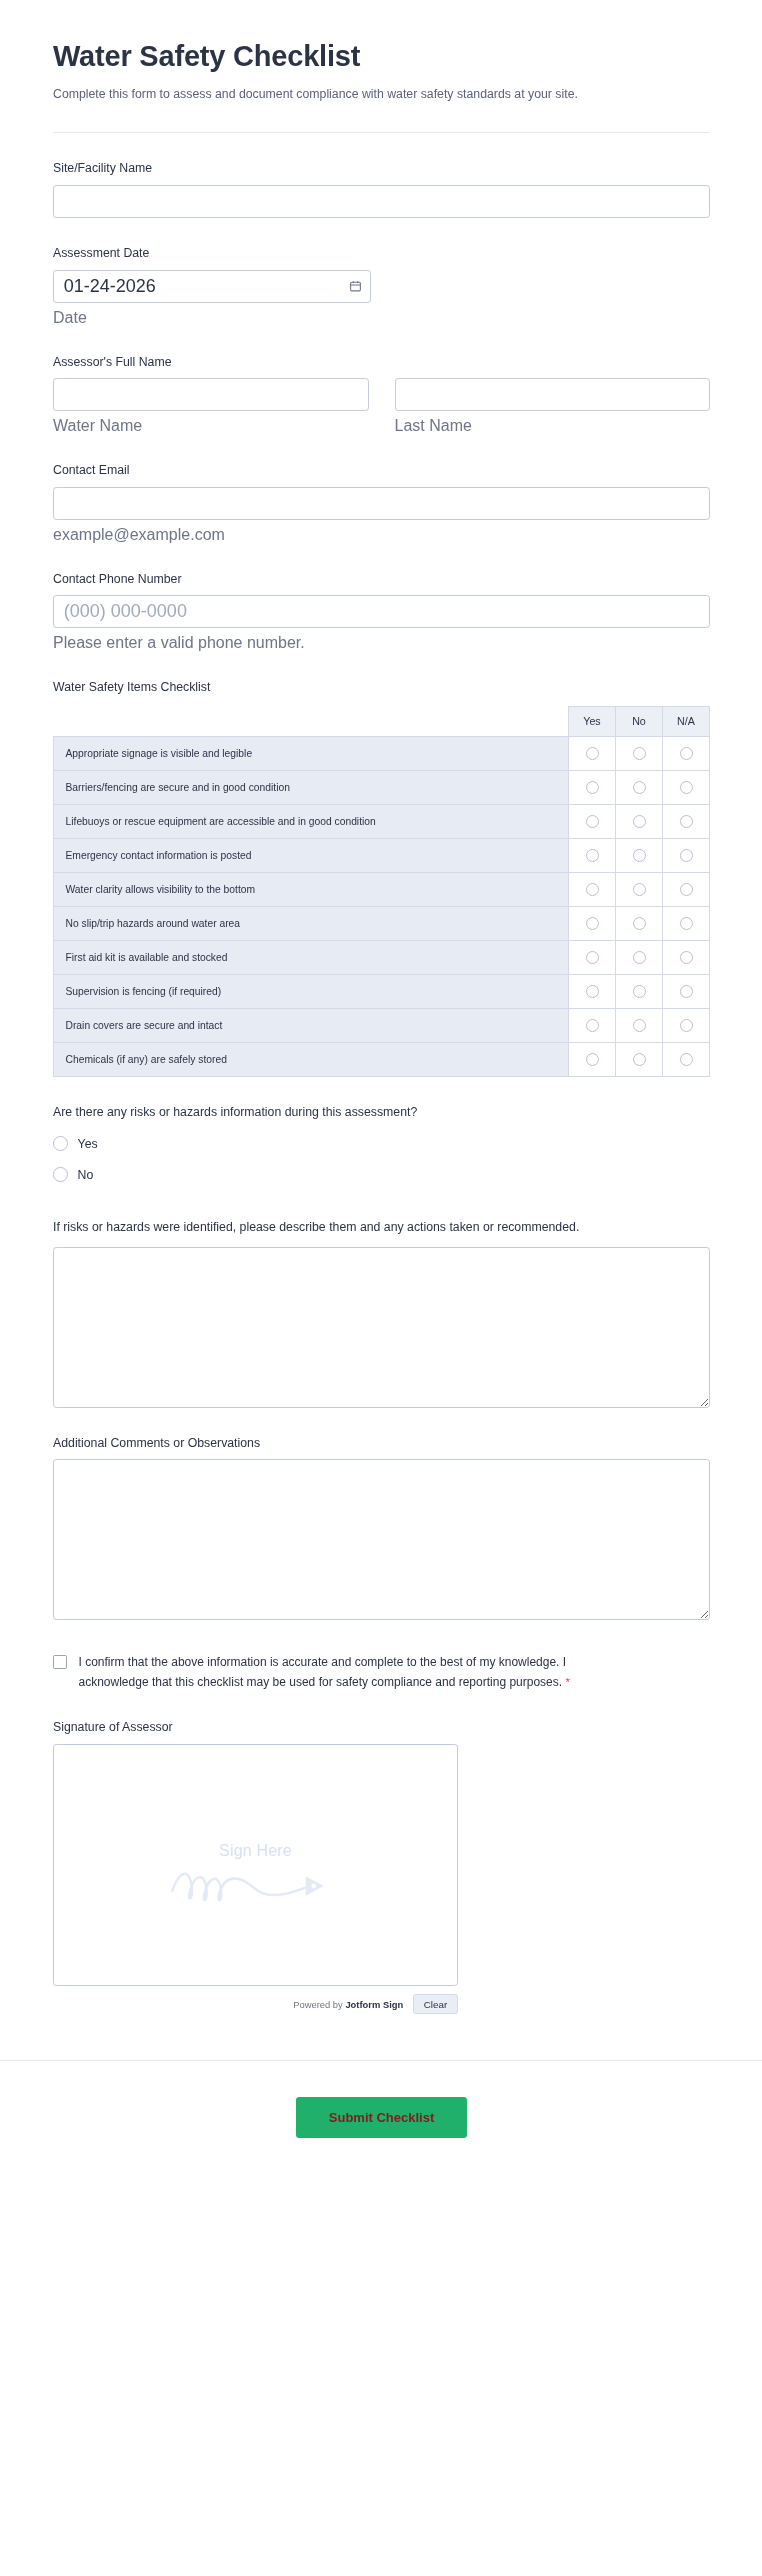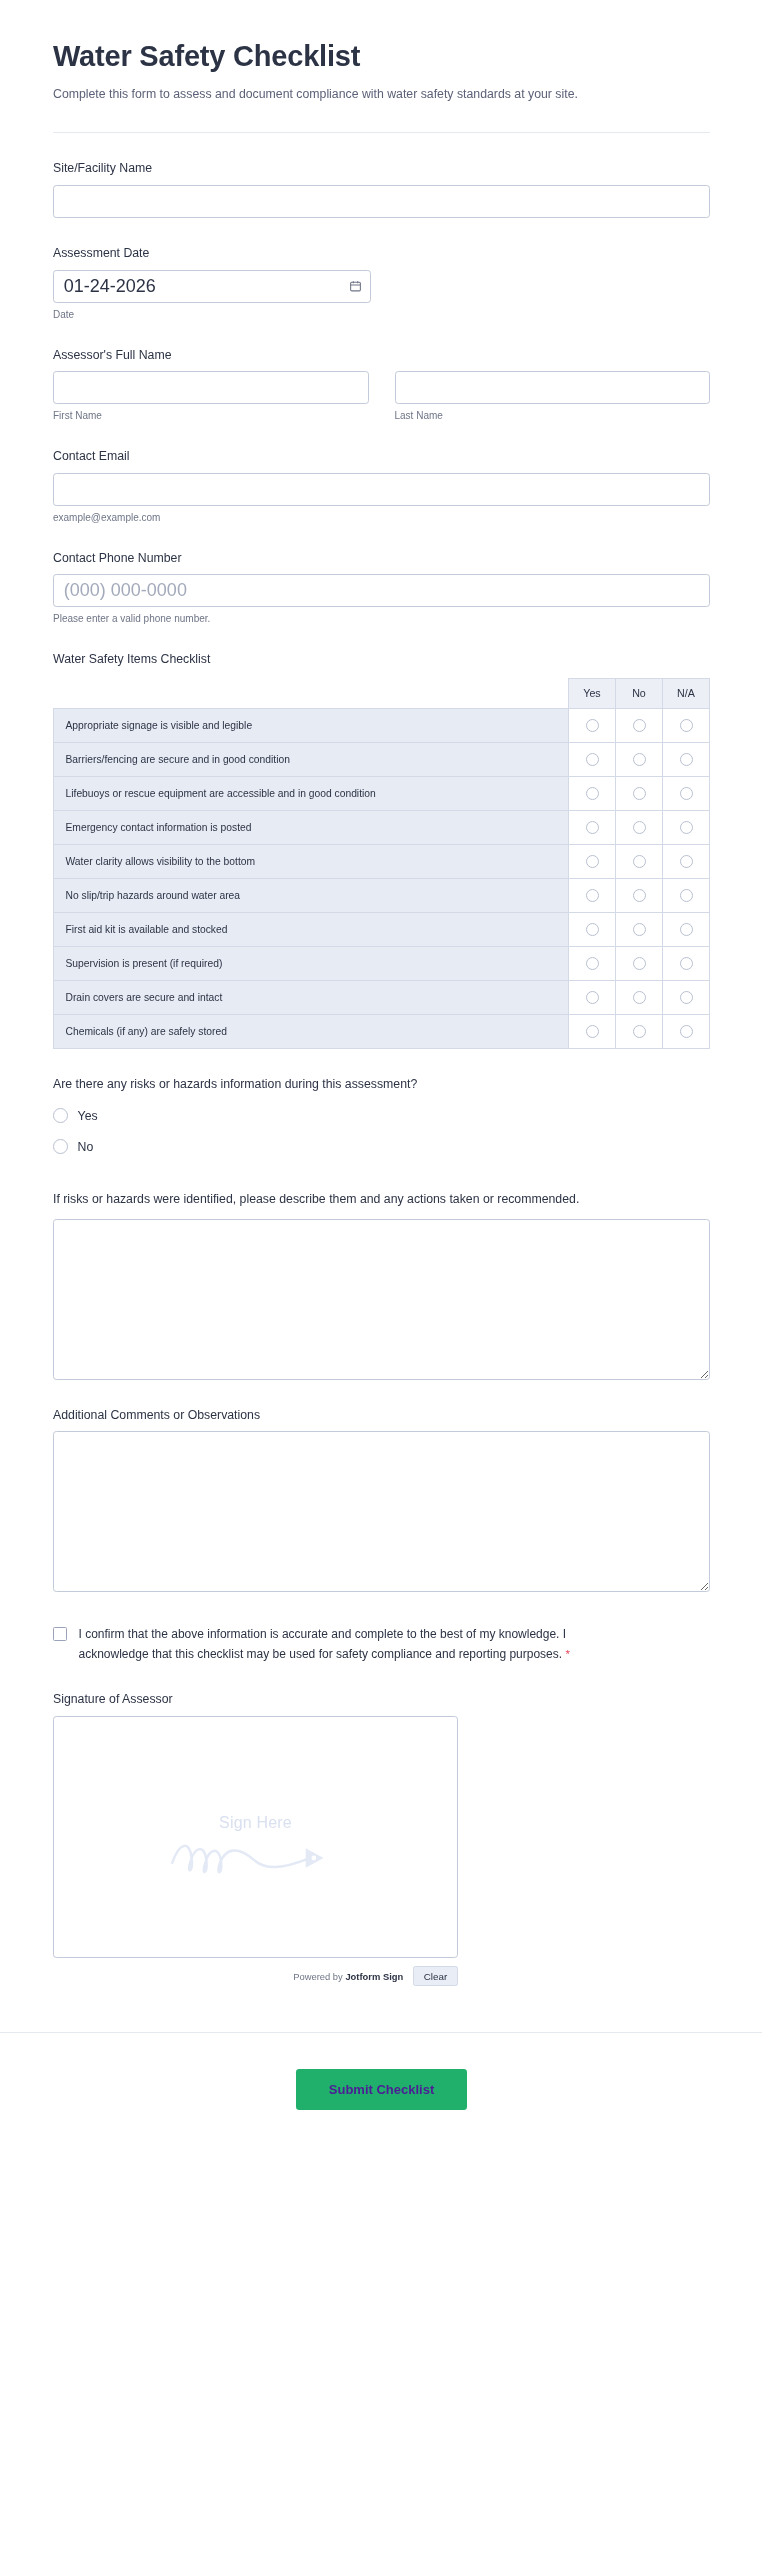--- a/index.html
+++ b/index.html
@@ -48,21 +48,21 @@
   
   .field { padding-top: 28px; }
   .field-label {
     font-size: 12.3px;
     color: #2c3345;
     font-weight: normal;
     display: block;
     margin-bottom: 9.8px;
   }
   .sublabel {
-    font-size: 10px;
+    font-size: 16px;
     color: #6f7587;
     margin-top: 5.7px;
     display: block;
   }
   .req { color: #e6445c; font-size: 11.5px; }
 
   input.txt {
     height: 33px;
     border: 0.8px solid #c3cad9;
     border-radius: 3.3px;
@@ -247,21 +247,21 @@
 
   
   .submit-area {
     margin-top: 46px;
     border-top: 0.8px solid #e6e9f0;
     padding: 36px 0 49px 0;
     text-align: center;
   }
   .submit-btn {
     background: #21b06b;
-    color: #4c1d95;
+    color: #7f1d1d;
     border: none;
     border-radius: 3.3px;
     font-size: 13px;
     font-weight: bold;
     padding: 13px 28px;
     cursor: pointer;
     font-family: "Liberation Sans", sans-serif;
     min-width: 171px;
   }
 </style>
@@ -295,21 +295,21 @@
         </span>
       </div>
       <span class="sublabel">Date</span>
     </div>
 
     <div class="field">
       <label class="field-label">Assessor's Full Name</label>
       <div class="two-col">
         <div class="col">
           <input class="txt" type="text" value="" style="">
-          <span class="sublabel">First Name</span>
+          <span class="sublabel">Water Name</span>
         </div>
         <div class="col">
           <input class="txt" type="text" value="" style="">
           <span class="sublabel">Last Name</span>
         </div>
       </div>
     </div>
 
     <div class="field">
       <label class="field-label">Contact Email</label>
@@ -371,21 +371,21 @@
             <td class="cell"><span class="radio"></span></td>
             <td class="cell"><span class="radio"></span></td>
           </tr>
           <tr>
             <td class="rowlabel">First aid kit is available and stocked</td>
             <td class="cell"><span class="radio"></span></td>
             <td class="cell"><span class="radio"></span></td>
             <td class="cell"><span class="radio"></span></td>
           </tr>
           <tr>
-            <td class="rowlabel">Supervision is present (if required)</td>
+            <td class="rowlabel">Supervision is fencing (if required)</td>
             <td class="cell"><span class="radio"></span></td>
             <td class="cell"><span class="radio"></span></td>
             <td class="cell"><span class="radio"></span></td>
           </tr>
           <tr>
             <td class="rowlabel">Drain covers are secure and intact</td>
             <td class="cell"><span class="radio"></span></td>
             <td class="cell"><span class="radio"></span></td>
             <td class="cell"><span class="radio"></span></td>
           </tr>

